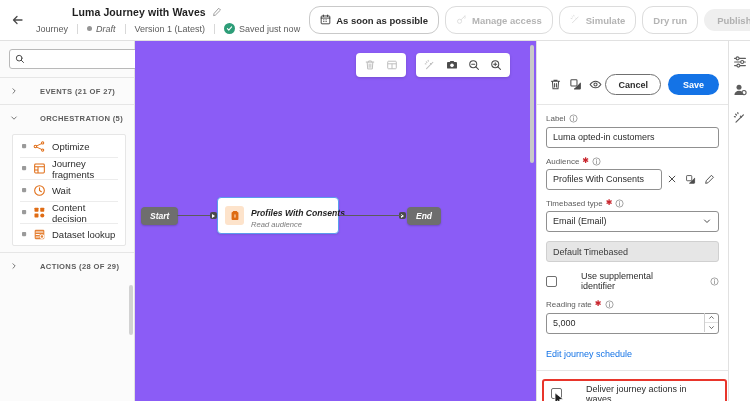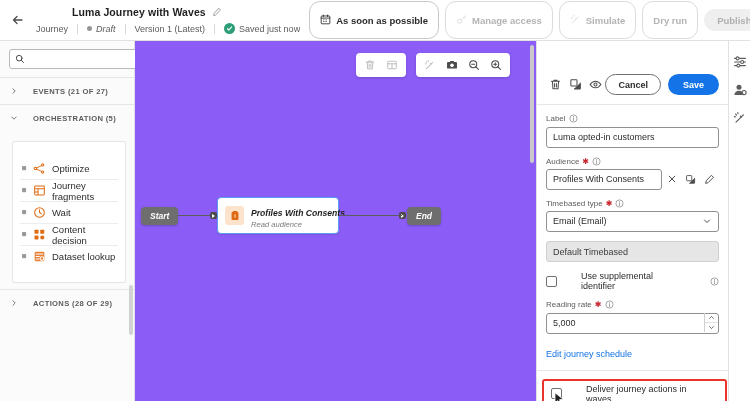--- a/index.html
+++ b/index.html
@@ -34,21 +34,21 @@
   .meta-row .mi { padding: 0 9px; display: flex; align-items: center; gap: 4px; white-space: nowrap; }
   .meta-row .mi:first-child { padding-left: 0; }
   .sep { width: 1px; height: 10px; background: #d8d8d8; }
   .dot-status { width: 5px; height: 5px; border-radius: 50%; background: #959595; display: inline-block; }
   .draft-txt { font-style: italic; }
   .check-circle { width: 11px; height: 11px; border-radius: 50%; background: #2d9d78; display: inline-flex; align-items: center; justify-content: center; color: #fff; }
 
   .topbar-spacer { flex: 1 1 auto; }
   .topbar-actions { display: flex; align-items: center; gap: 6px; }
   .tb-btn {
-    height: 38px; border: 1px solid #c9c9c9; border-radius: 11px;
+    height: 28px; border: 1px solid #c9c9c9; border-radius: 11px;
     padding: 0 10px; font-size: 9.5px; font-weight: 700; color: #2c2c2c;
     background: #fff; display: inline-flex; align-items: center; gap: 5px;
     white-space: nowrap; cursor: pointer;
   }
   .tb-btn.disabled { color: #b4b4b4; border-color: #dcdcdc; cursor: default; }
   .tb-btn.disabled svg { opacity: .45; }
   .tb-split { display: flex; align-items: center; background: #efefef; border-radius: 11px; height: 22px; }
   .tb-split .lbl { padding: 0 11px 0 13px; font-size: 9.5px; font-weight: 700; color: #b0b0b0; }
 
   
@@ -68,32 +68,32 @@
     background: #fff; display: flex; align-items: center; padding: 0 5px; gap: 5px;
   }
   .search-box input {
     border: 0; outline: none; font-size: 9px; flex: 1 1 auto; background: transparent;
     font-family: "Liberation Sans", sans-serif; color: #2c2c2c; min-width: 0;
   }
   .filter-icon { color: #4b4b4b; display: flex; cursor: pointer; }
 
   .pal-section { border-top: 1px solid #e6e6e6; }
   .pal-head {
-    height: 26px; display: flex; align-items: center; gap: 15px;
+    height: 26px; display: flex; align-items: center; gap: 22px;
     padding: 0 9px; font-size: 7.6px; font-weight: 700; color: #5c5c5c;
     letter-spacing: .35px; cursor: pointer; text-transform: uppercase;
   }
   .pal-head .chev { color: #6e6e6e; display: flex; width: 9px; justify-content: center; }
   .pal-item {
     height: 22px; display: flex; align-items: center; gap: 6px;
     border-top: 1px solid #ececec; font-size: 9.5px; color: #2c2c2c; cursor: grab;
     padding-left: 1px;
   }
   .pal-item:first-child { border-top: 0; }
-  .pal-items-wrap { border: 1px solid #e6e6e6; border-radius: 2px; background:#fff; margin: 10px 8px 6px 12px; padding: 15px 7px; }
+  .pal-items-wrap { border: 1px solid #e6e6e6; border-radius: 2px; background:#fff; margin: 3px 8px 6px 12px; padding: 0 7px; }
   .drag-dots { width: 6px; display: flex; justify-content: center; color: #9a9a9a; flex: 0 0 6px; }
   .pal-ic { width: 13px; height: 13px; flex: 0 0 13px; display: flex; align-items: center; justify-content: center; color: #e06c14; }
   .pal-scroll { position: absolute; right: 1px; top: 244px; width: 4px; height: 50px; border-radius: 2px; background: #d2d2d2; }
 
   
   .canvas { flex: 1 1 auto; position: relative; background: #8b5cf6; overflow: hidden; font-style: italic; }
   .canvas-toolbar { position: absolute; top: 12px; right: 26px; display: flex; gap: 10px; }
   .ctgroup { background: #fff; border-radius: 4px; box-shadow: 0 1px 3px rgba(0,0,0,.16); display: flex; align-items: center; height: 24px; padding: 0 3px; }
   .ct-btn { width: 22px; height: 22px; display: flex; align-items: center; justify-content: center; color: #4b4b4b; cursor: pointer; border-radius: 3px; }
   .ct-btn.dim { color: #bdbdbd; }
@@ -147,21 +147,21 @@
     font-size: 9px; font-weight: 700; color: #2c2c2c; padding: 0 12px; cursor: pointer;
     font-family: "Liberation Sans", sans-serif;
   }
   .btn-save {
     height: 21px; border-radius: 11px; border: 0; background: #1473e6;
     font-size: 9px; font-weight: 700; color: #fff; padding: 0 15px; margin-left: 7px; cursor: pointer;
     font-family: "Liberation Sans", sans-serif;
   }
   .rp-form { border-top: 1px solid #e6e6e6; padding: 9px 9px 0 9px; flex: 1 1 auto; overflow: hidden; position: relative; }
   .fld { margin-bottom: 9px; }
-  .fld-label { display: flex; align-items: flex-end; gap: 3px; font-size: 8px; color: #5c5c5c; margin-bottom: 3px; }
+  .fld-label { display: flex; align-items: flex-start; gap: 3px; font-size: 8px; color: #5c5c5c; margin-bottom: 3px; }
   .req { color: #c9252d; font-size: 8px; line-height: 8px; }
   .i-sm { color: #8a8a8a; display: inline-flex; }
   .txtinput {
     width: 100%; height: 21px; border: 1px solid #909090; border-radius: 3px;
     background: #fff; font-size: 9px; padding: 0 6px; color: #2c2c2c; outline: none;
     font-family: "Liberation Sans", sans-serif;
   }
   .txtinput[readonly] { background: #e6e6e6; border-color: #d0d0d0; color: #3a3a3a; }
   .row-inline { display: flex; align-items: center; gap: 0; }
   .row-inline .txtinput { flex: 1 1 auto; }

